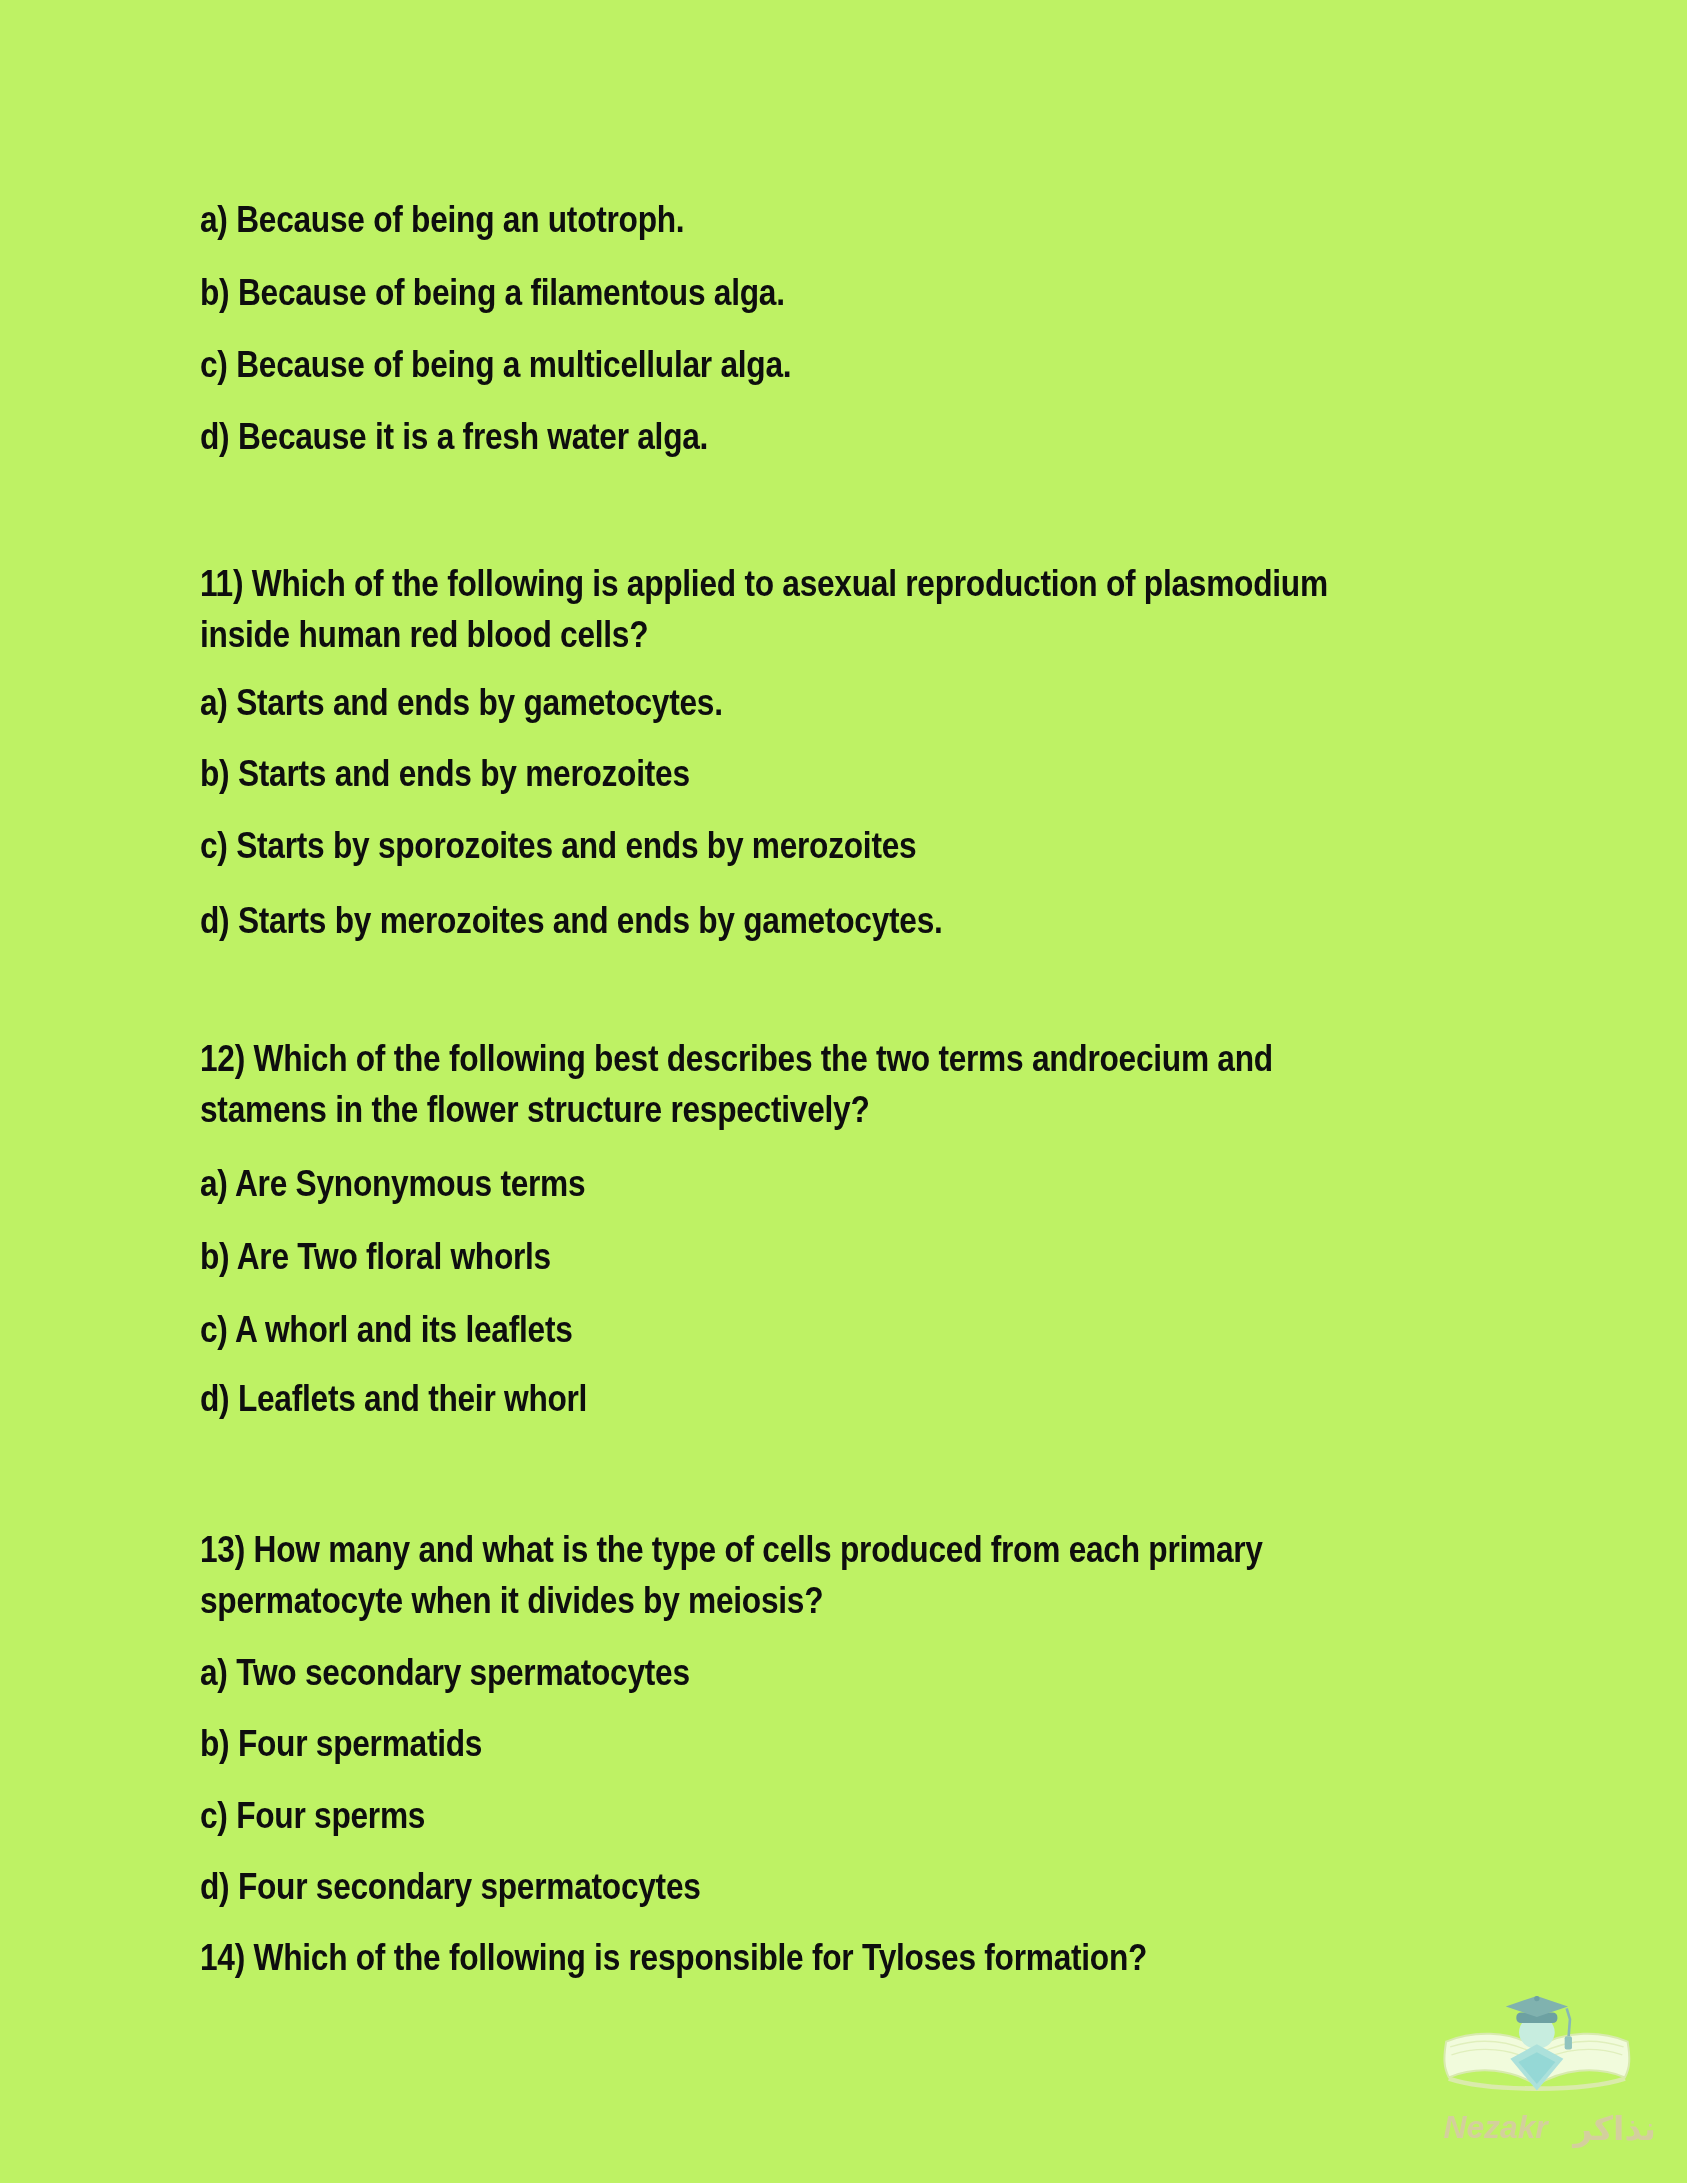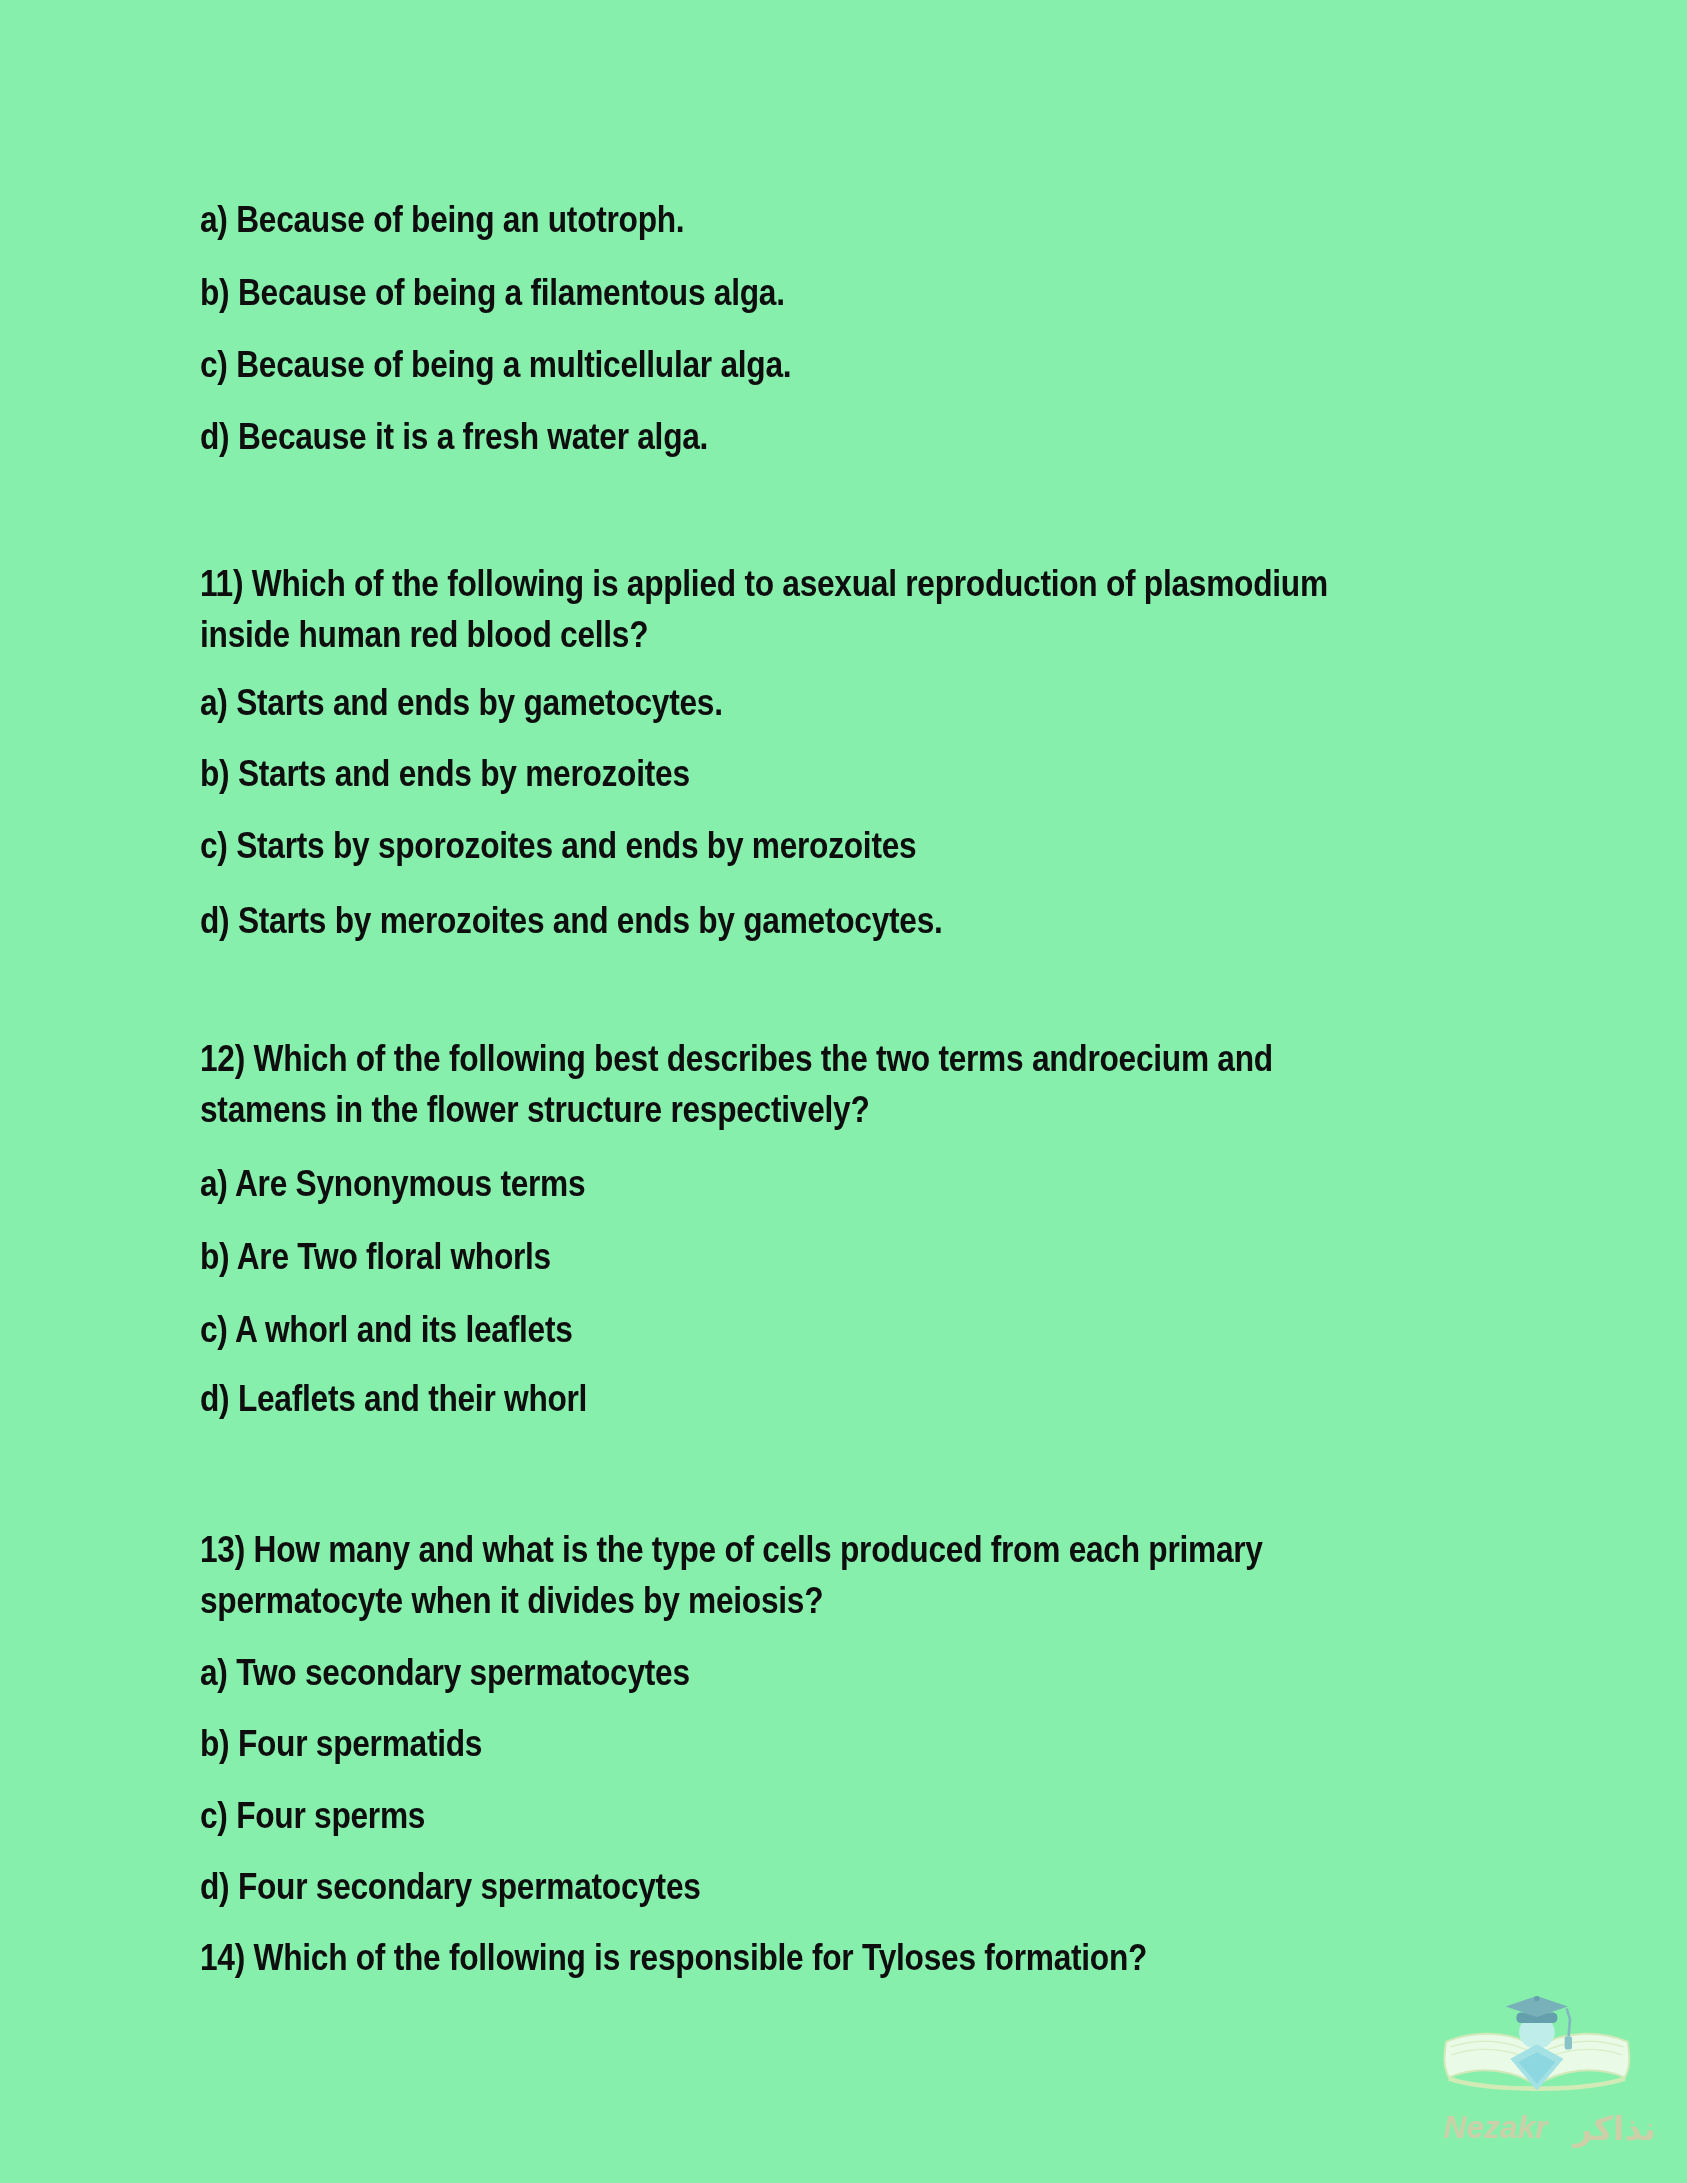--- a/index.html
+++ b/index.html
@@ -1,20 +1,20 @@
 <!DOCTYPE html>
 <html style="font-size:10.6px"><head>
 <meta charset="utf-8">
 <style>
   html, body { margin: 0; padding: 0; background: #e9e9e9; }
   .page {
     position: relative;
     width: 1687px;
     height: 2183px;
-    background: #86efac;
+    background: #bef264;
     overflow: hidden;
     font-family: "Liberation Sans", sans-serif;
     text-align: right;
   }
   .qblock { display: contents; }
   .line {
     position: absolute;
     left: 200px;
     font-size: 36px;
     font-weight: bold;

